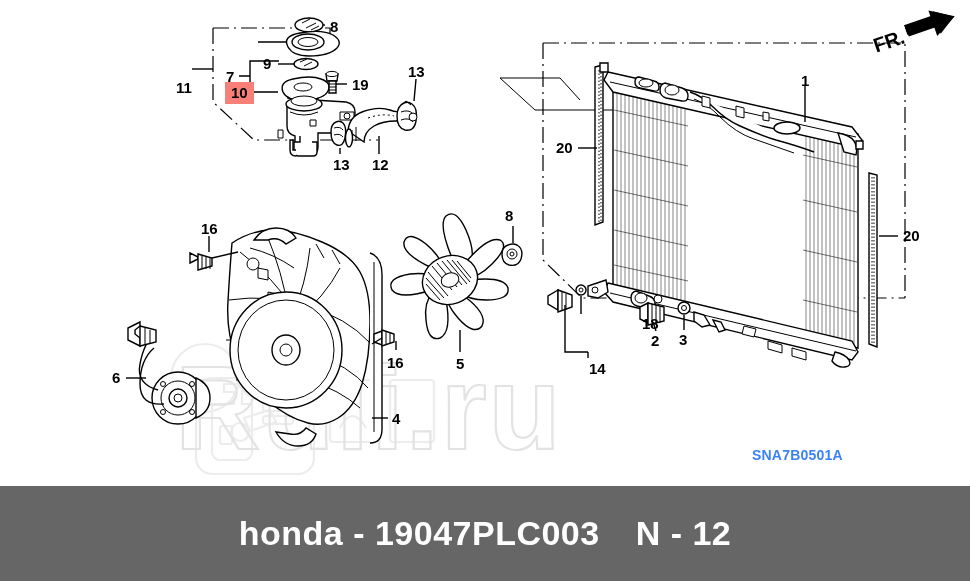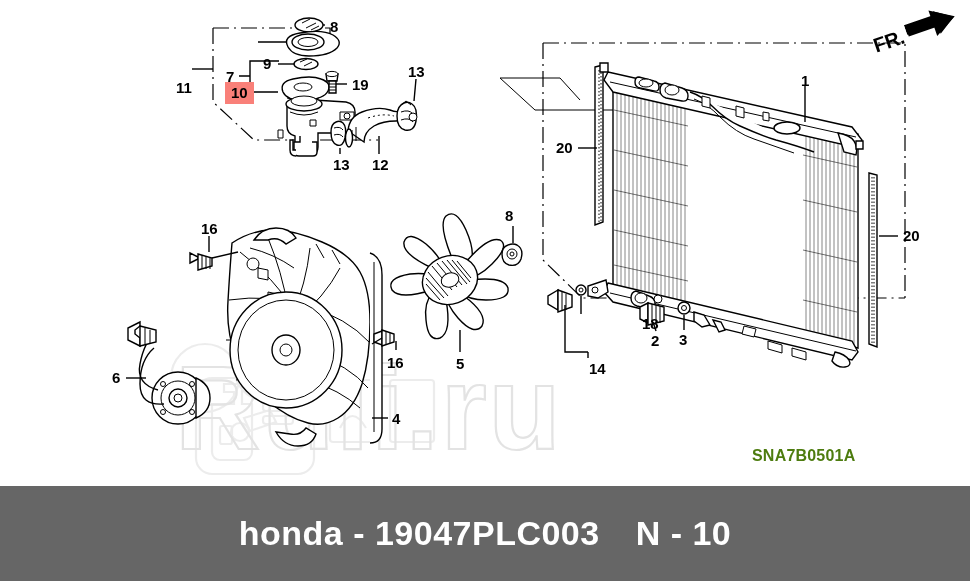--- a/index.html
+++ b/index.html
@@ -72,22 +72,22 @@
     color: #000;
   }
   #fr-indicator .fr-arrow { position: absolute; left: 35px; top: 2px; }
 
   
   #drawing-ref {
     position: absolute;
     left: 752px; top: 447px;
     font-family: "Liberation Sans", sans-serif;
     font-weight: bold;
-    font-size: 16px;
-    color: #4d7c0f;
+    font-size: 14px;
+    color: #3b82f6;
     letter-spacing: 0.2px;
   }
 
   
   #footer-bar {
     position: absolute;
     left: 0; top: 486px;
     width: 970px; height: 95px;
     background: #666666;
     display: flex;
@@ -515,16 +515,16 @@
         <path d="M1 22 L30 22 L30 15 L1 15 Z" fill="#000"></path>
         <path d="M28 4 L51 18 L28 31 Z" fill="#000"></path>
       </svg>
     </div>
 
     <div id="drawing-ref">SNA7B0501A</div>
 
   </div>
 
   <div id="footer-bar">
-    <span class="footer-text"><span>honda</span><span> - </span><span>19047PLC003</span><span class="footer-gap"></span><span>N - 10</span></span>
+    <span class="footer-text"><span>honda</span><span> - </span><span>19047PLC003</span><span class="footer-gap"></span><span>N - 12</span></span>
   </div>
 
 </div>
 
 </body></html>

